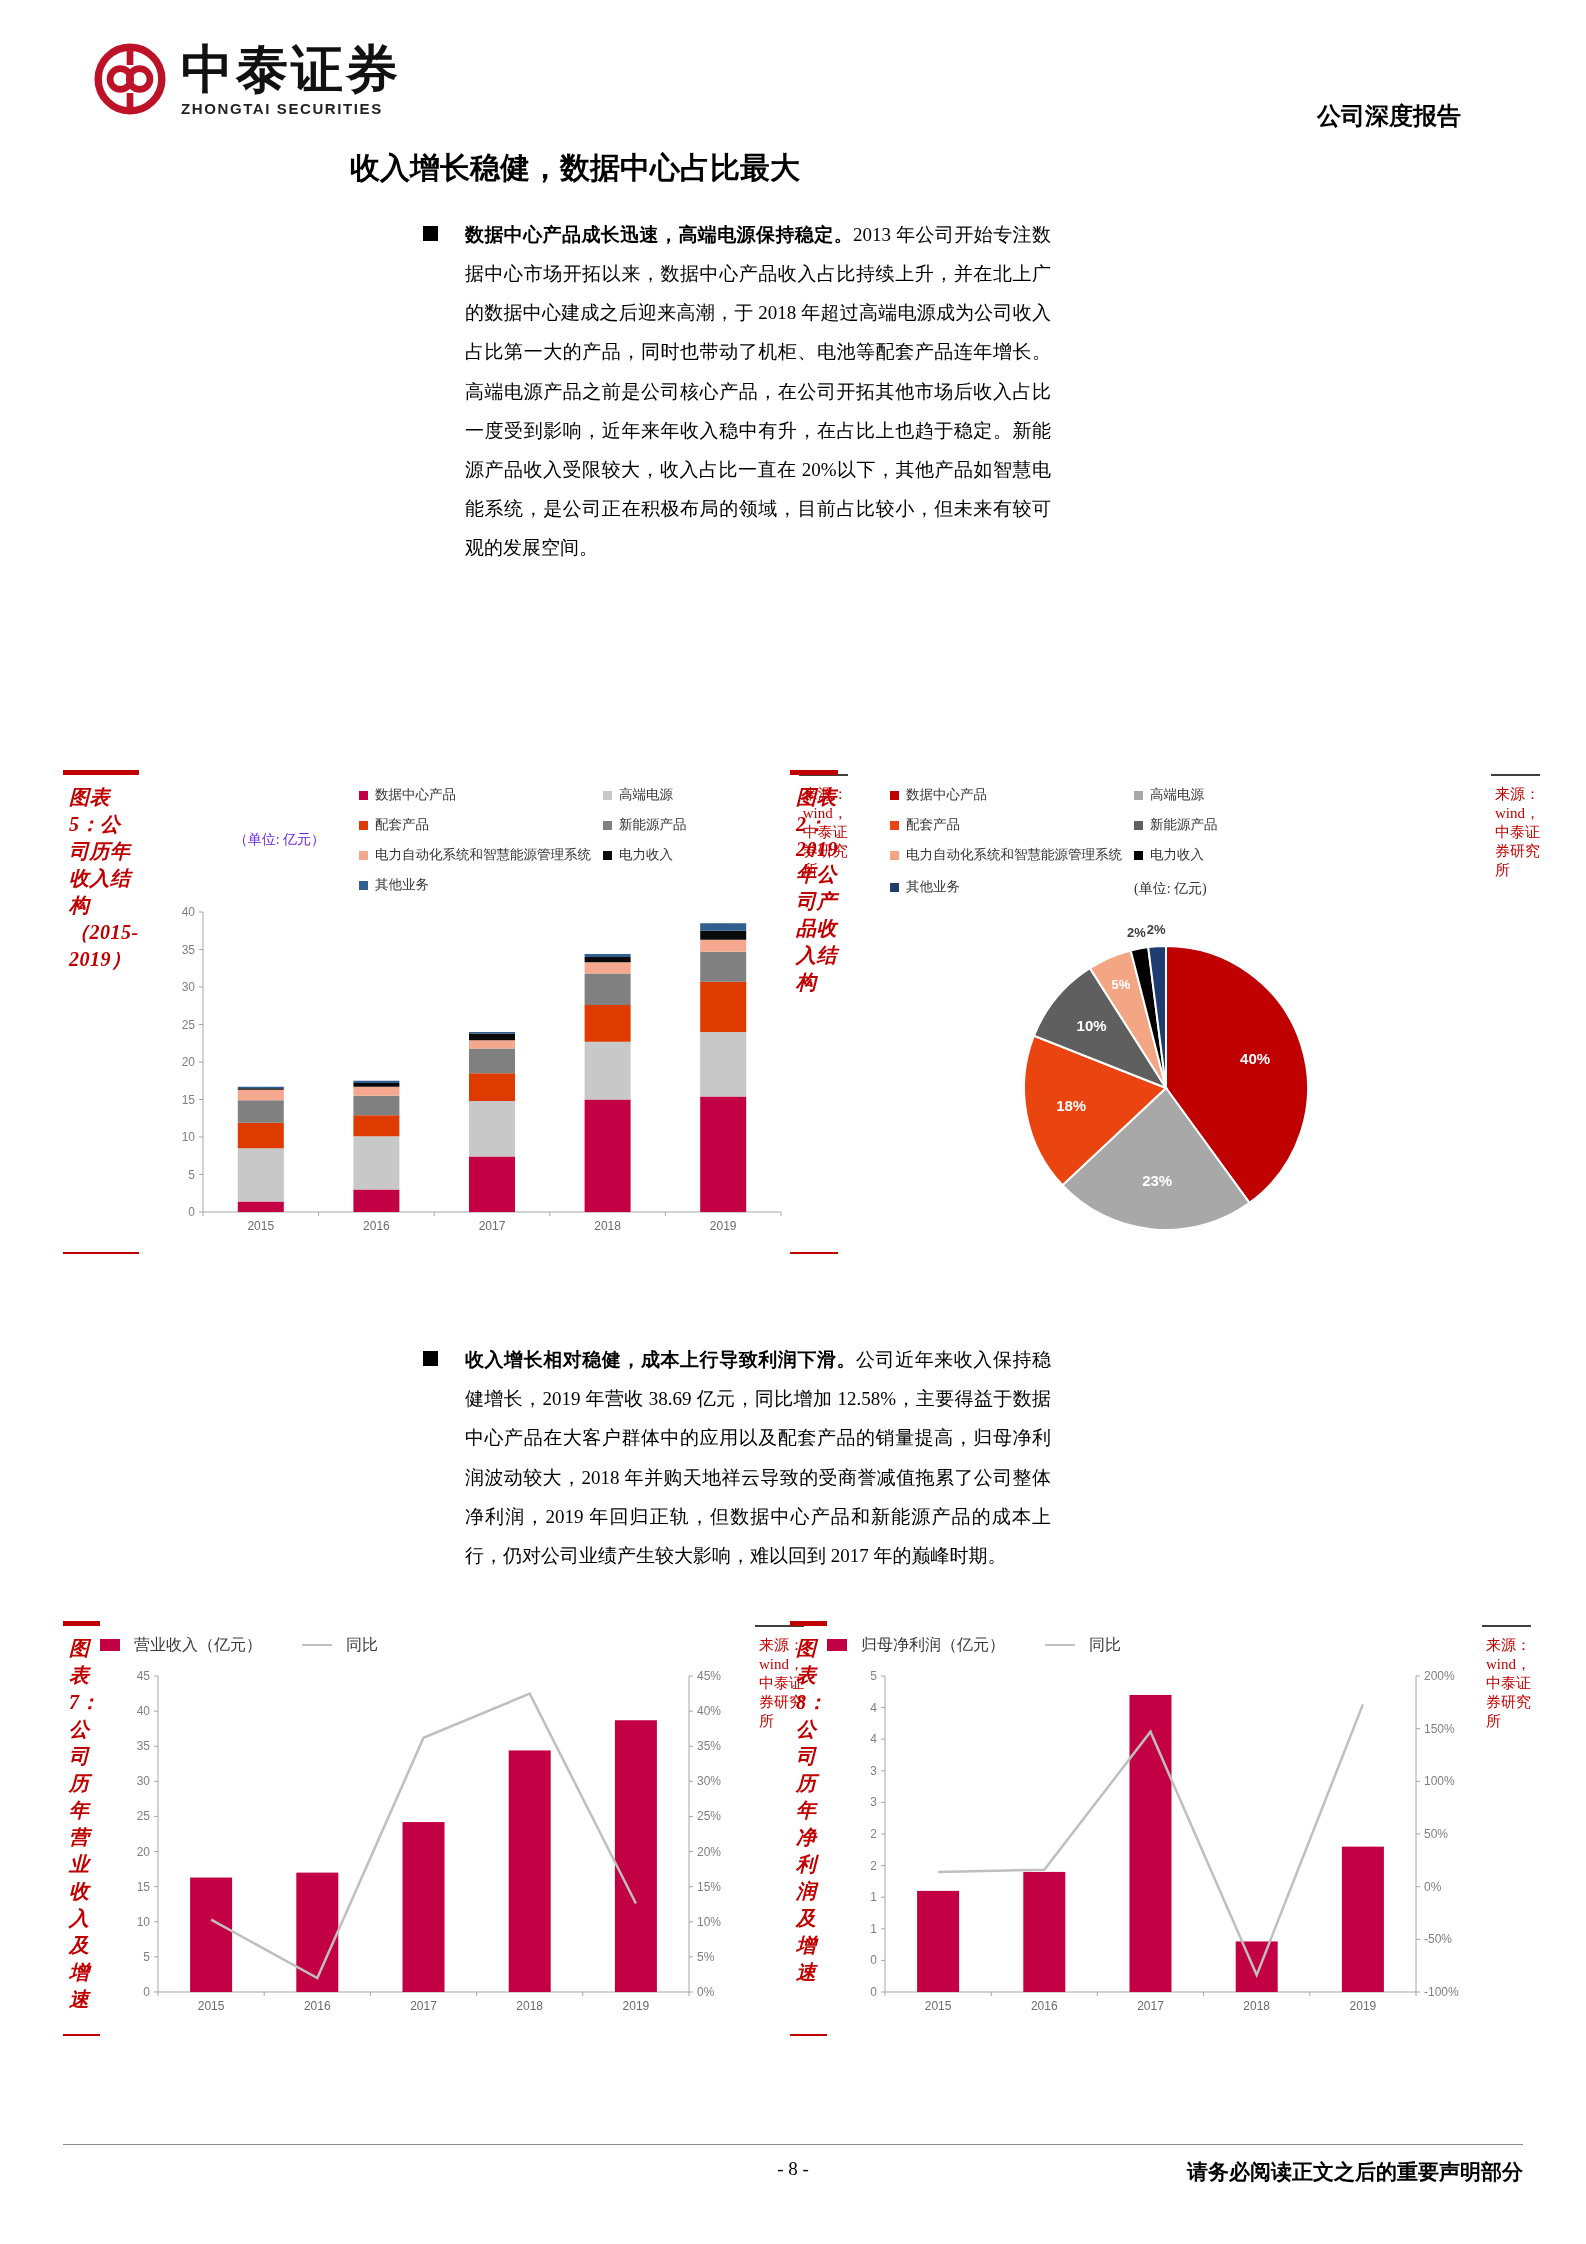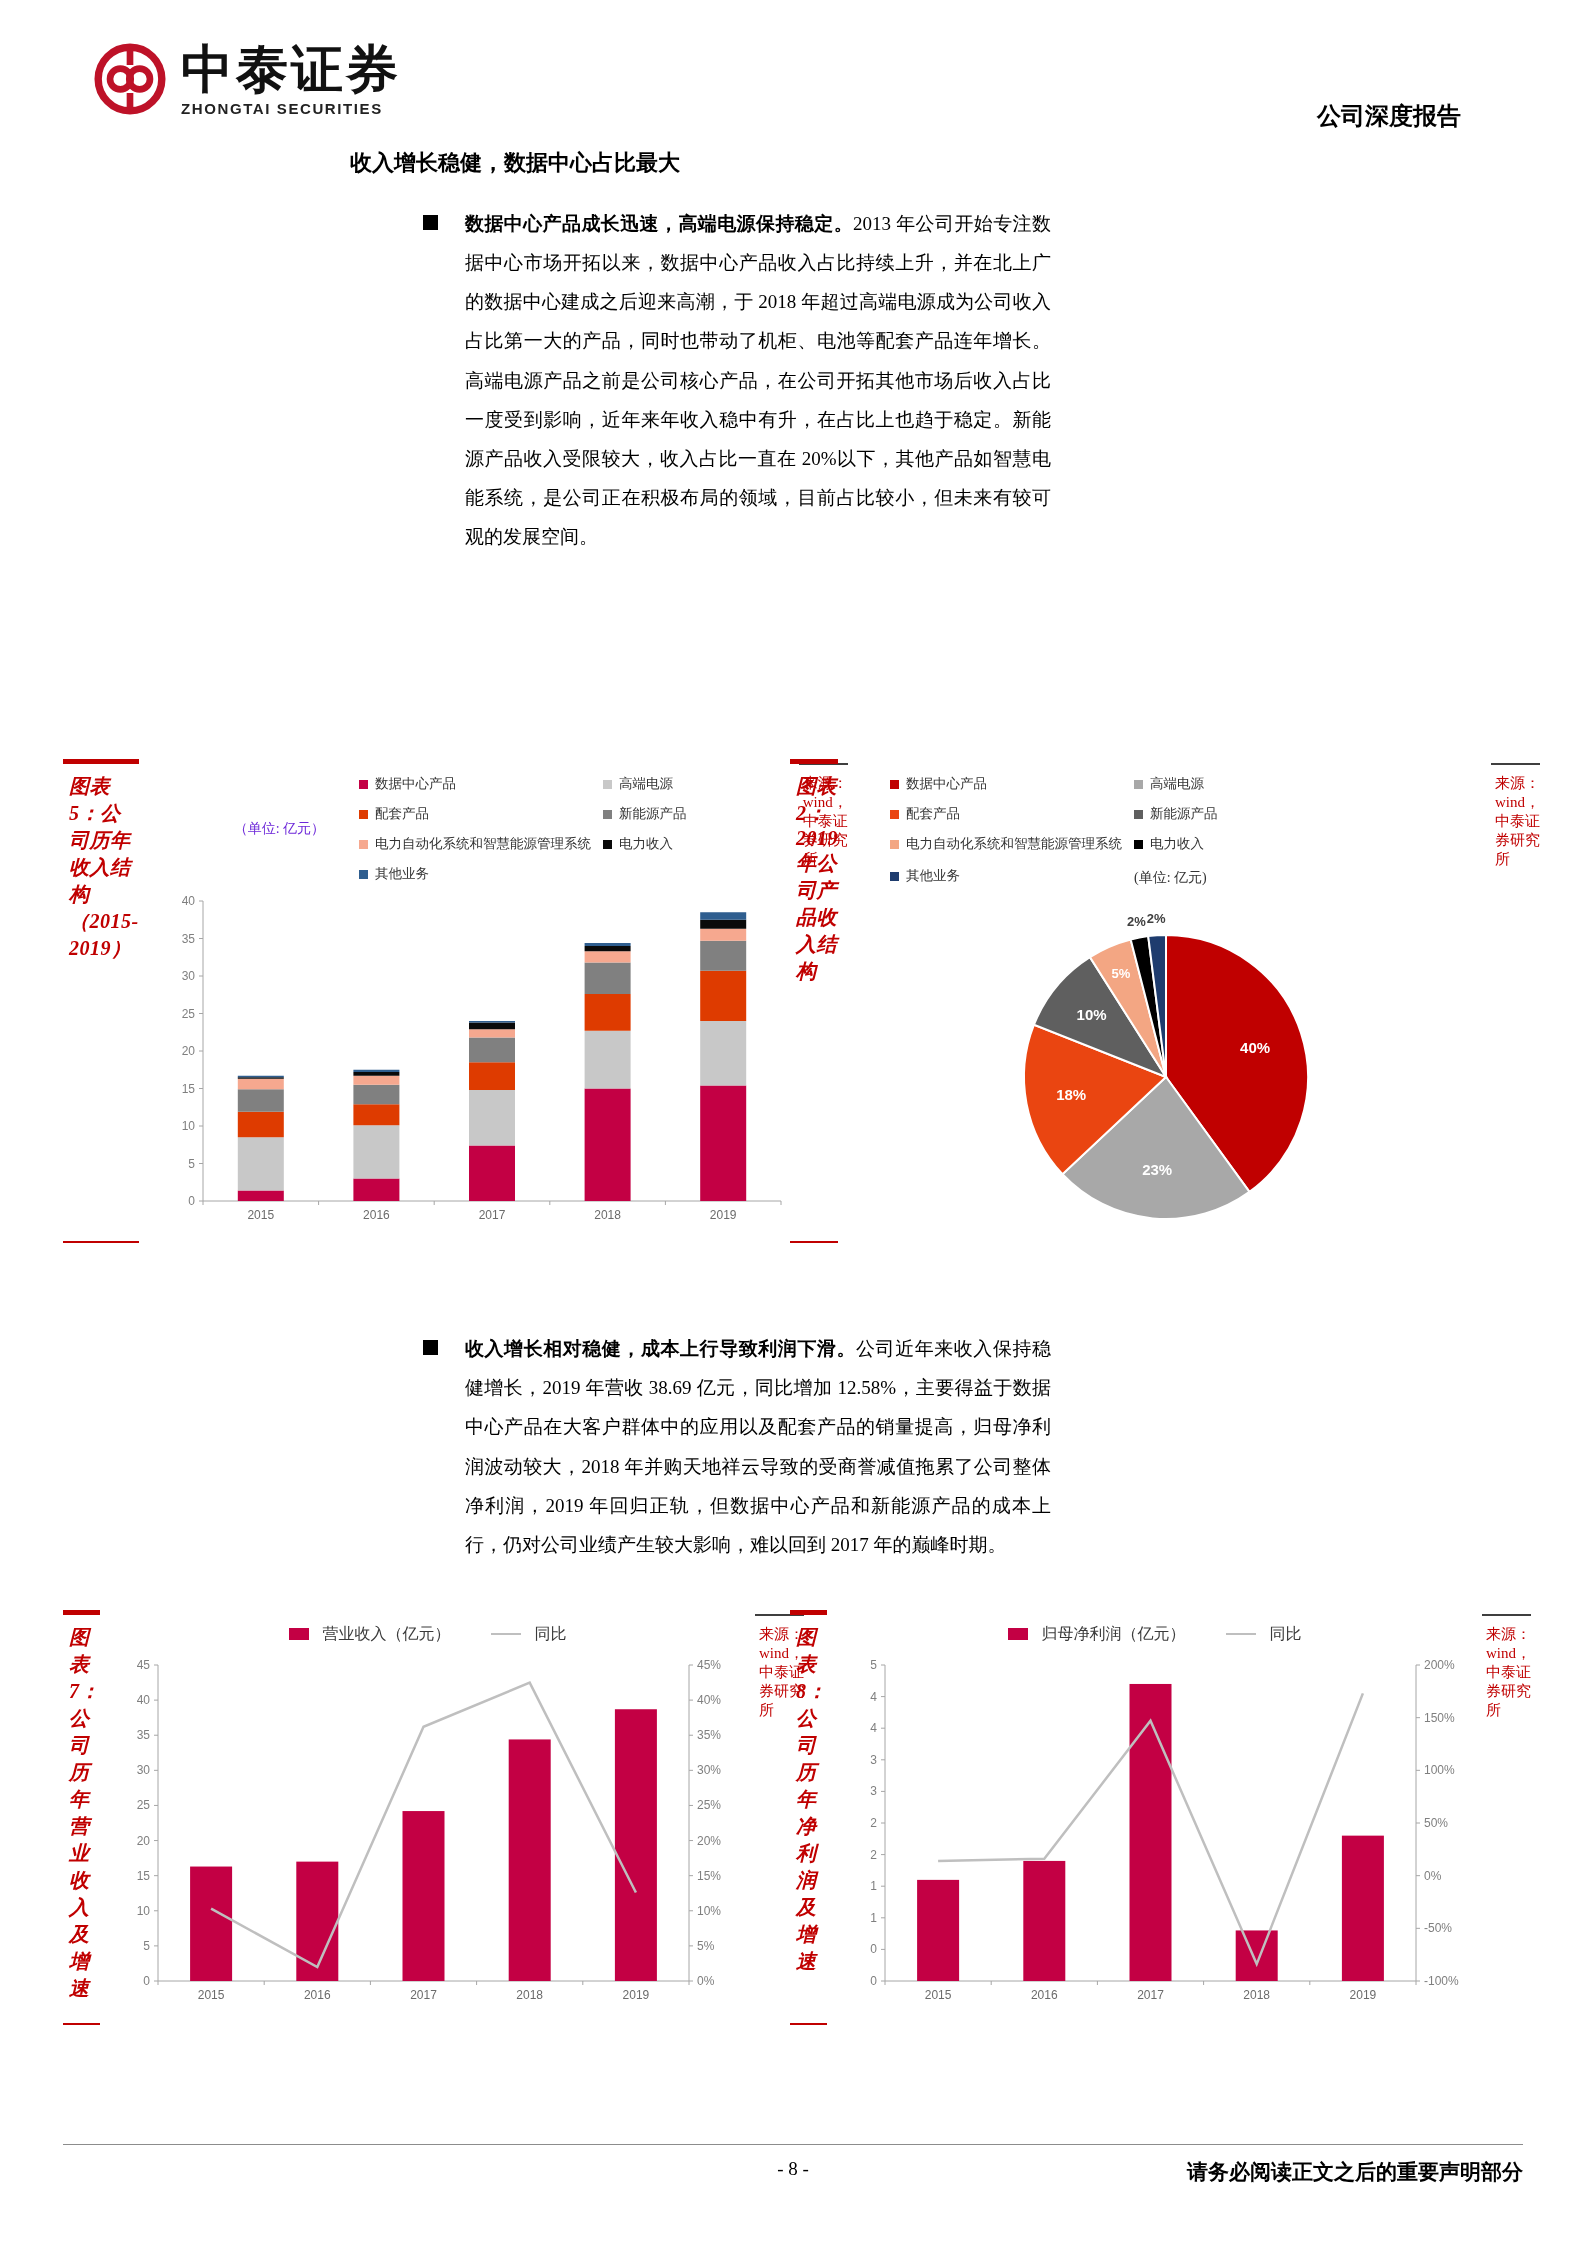--- a/index.html
+++ b/index.html
@@ -8,21 +8,21 @@
 
   
   .top{position:relative;height:86px;}
   .logo{display:flex;align-items:center;gap:14px;margin-left:30px;}
   .logo-mark{width:74px;height:74px;}
   .brand-cn{font-family:"Liberation Sans","DejaVu Sans",sans-serif;font-weight:bold;font-size:52px;line-height:1.05;letter-spacing:3px;color:#111;}
   .brand-en{font-family:"Liberation Sans","DejaVu Sans",sans-serif;font-weight:bold;font-size:15px;letter-spacing:1.6px;color:#222;margin-top:3px;}
   .report-type{position:absolute;right:62px;top:58px;font-size:24px;font-weight:bold;}
 
   
-  .section-heading{margin:20px 0 0 287px;font-size:22px;font-weight:bold;}
+  .section-heading{margin:20px 0 0 287px;font-size:30px;font-weight:bold;}
   .bullet{display:flex;margin-left:360px;width:628px;}
   .bullet-1{margin-top:26px;}
   .bullet-2{margin-top:86px;}
   .bullet .sq{flex:0 0 15px;height:15px;background:#000;margin:11px 27px 0 0;}
   .bullet p{flex:1;margin:0;font-size:19px;line-height:2.06;text-align:justify;}
   .bullet .lead{font-weight:bold;}
 
   
   .fig-row{display:flex;gap:55px;align-items:stretch;}
   .fig-row-1{margin-top:203px;}
@@ -37,21 +37,21 @@
 
   
   .legend-wrap{display:flex;align-items:center;margin:16px 0 0 0;}
   .legend-wrap.fig5{margin-left:95px;}
   .legend-wrap.fig6{margin-left:52px;}
   .unit-label{font-size:14px;color:#6d28d9;margin-right:34px;white-space:nowrap;}
   .legend-grid{display:grid;grid-template-columns:auto auto;column-gap:42px;row-gap:7px;font-size:13.5px;color:#333;gap:12px;}
   .legend-item{display:flex;align-items:center;gap:7px;white-space:nowrap;}
   .legend-sw{width:9px;height:9px;flex:0 0 9px;}
   .unit-cell{font-size:14px;color:#333;margin-top:4px;}
-  .legend-combo{display:flex;justify-content:center;align-items:center;gap:14px;margin:14px 0 0 0;font-size:16px;color:#3A3A3A;}
+  .legend-combo{display:flex;align-items:center;gap:14px;margin:14px 0 0 0;font-size:16px;color:#3A3A3A;}
   .legend-combo .sw{display:inline-block;width:20px;height:12px;}
   .legend-combo .dash{display:inline-block;width:30px;border-top:2.5px solid #BFBFBF;margin-left:26px;}
 
   .chart{margin-top:4px;}
 
   
   .footer{margin-top:auto;margin-bottom:58px;}
   .footer-line{border-top:1px solid #8C8C8C;}
   .footer-row{position:relative;padding-top:13px;display:flex;}
   .page-num{position:absolute;left:50%;transform:translateX(-50%);font-size:19px;}

